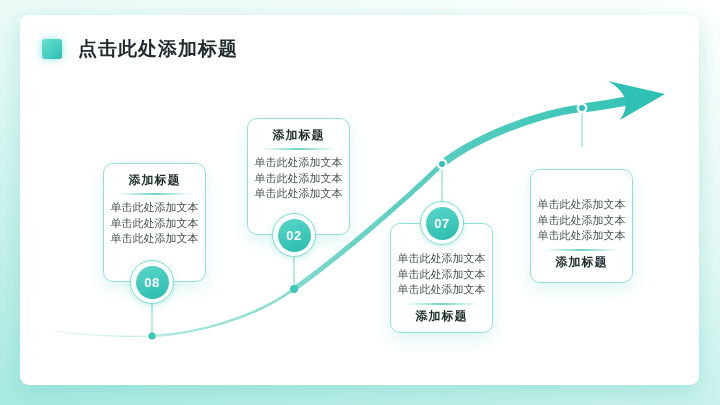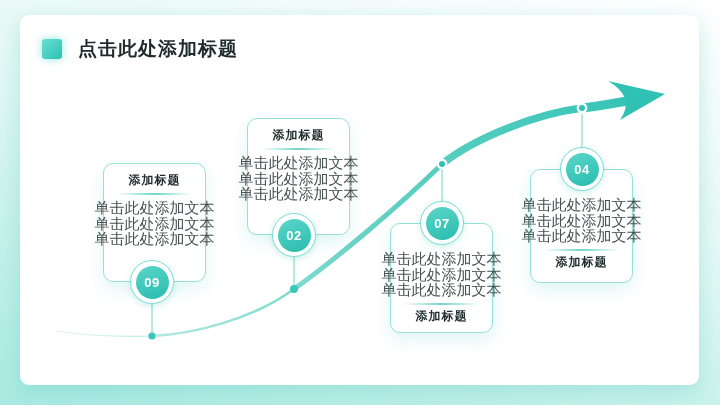--- a/index.html
+++ b/index.html
@@ -33,21 +33,21 @@
     box-shadow:0 7px 16px rgba(47,194,180,0.15);
     display:flex; flex-direction:column; align-items:center;
     z-index:2; text-align:center;
   }
   .card-title { font-size:12px; font-weight:bold; color:#1d2b2b; letter-spacing:1px; }
   .card-divider {
     width:74%; height:2px; margin:4px 0 5px 0;
     background:linear-gradient(90deg,rgba(86,205,192,0) 0%,rgba(86,205,192,0.85) 50%,rgba(86,205,192,0) 100%);
   }
   .card-lines { display:flex; flex-direction:column; }
-  .card-line { font-size:15px; line-height:15.5px; color:#44524f; white-space:nowrap; }
+  .card-line { font-size:11px; line-height:15.5px; color:#44524f; white-space:nowrap; }
   .card-a { padding-top:8px; }
   .card-b { padding-top:27px; }
   .card-b .card-divider { margin:5px 0 3px 0; }
   .num-circle {
     position:absolute; width:44px; height:44px; border-radius:50%;
     background:#ffffff; border:1.5px solid #7edcd2;
     display:flex; align-items:center; justify-content:center;
     box-shadow:0 2px 6px rgba(47,194,180,0.25);
     z-index:3;
   }
@@ -143,25 +143,22 @@
     <div class="card-lines">
       <span class="card-line">单击此处添加文本</span>
       <span class="card-line">单击此处添加文本</span>
       <span class="card-line">单击此处添加文本</span>
     </div>
     <div class="card-divider"></div>
     <div class="card-title">添加标题</div>
   </div>
 
   <div class="num-circle" id="circle-1">
-    <div class="num-inner">09</div>
+    <div class="num-inner">08</div>
   </div>
   <div class="num-circle" id="circle-2">
     <div class="num-inner">02</div>
   </div>
   <div class="num-circle" id="circle-3">
     <div class="num-inner">07</div>
   </div>
-  <div class="num-circle" id="circle-4">
-    <div class="num-inner">04</div>
-  </div>
 
 </div>
 
 </body></html>

